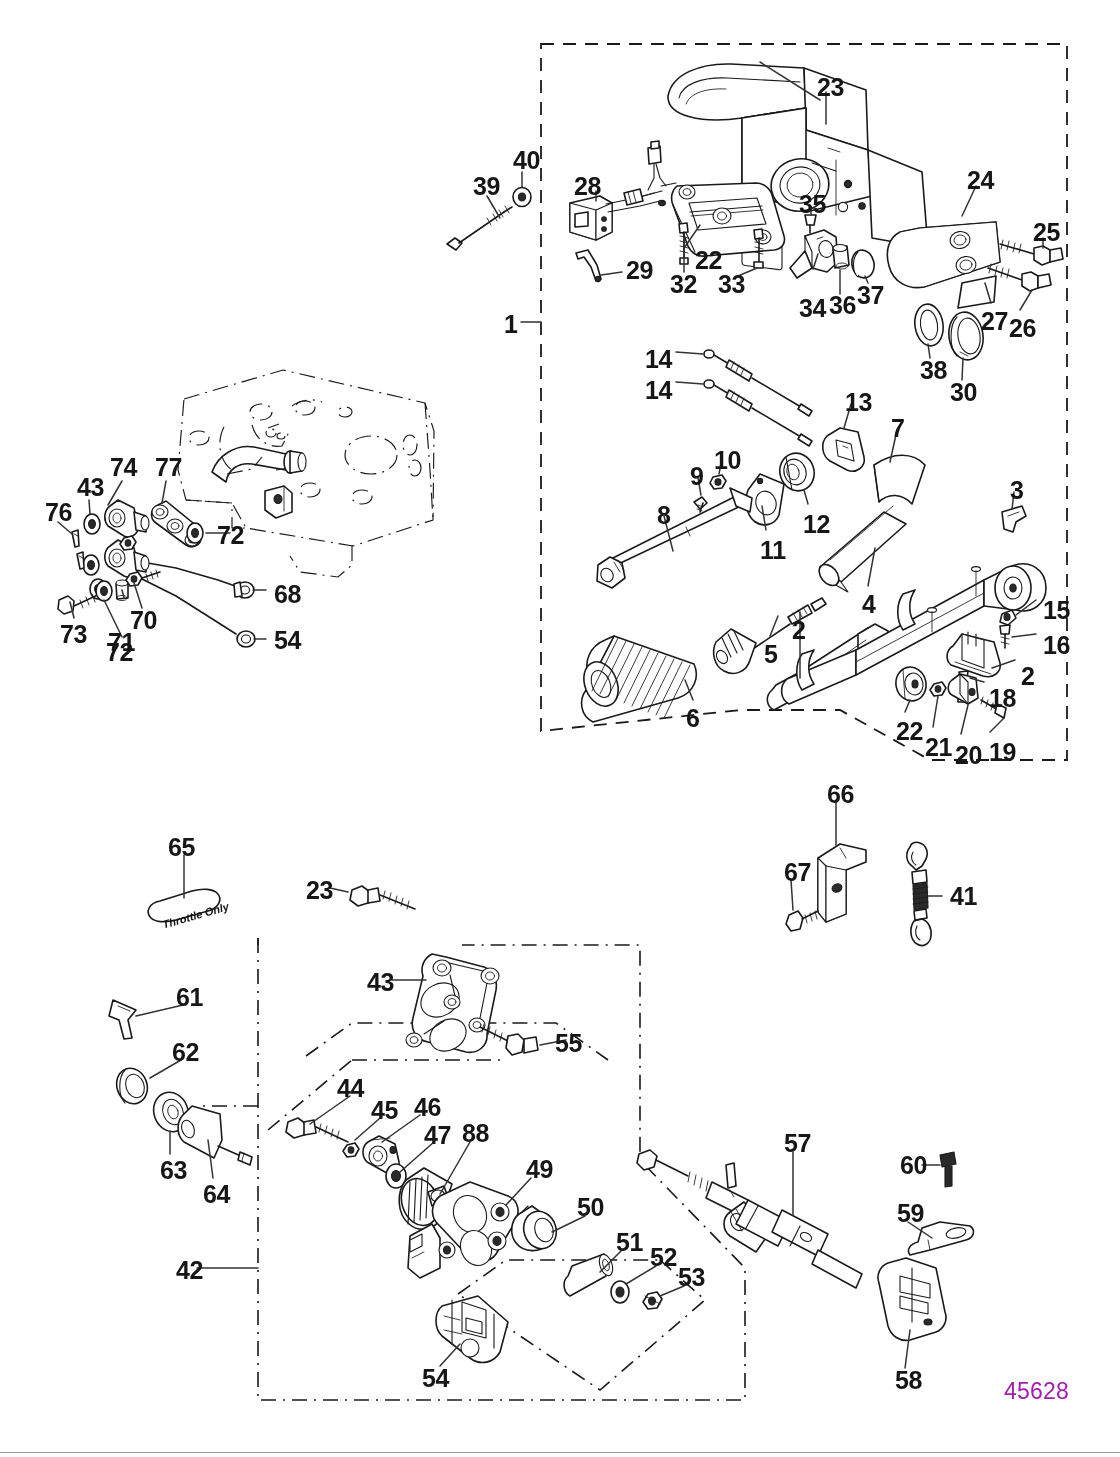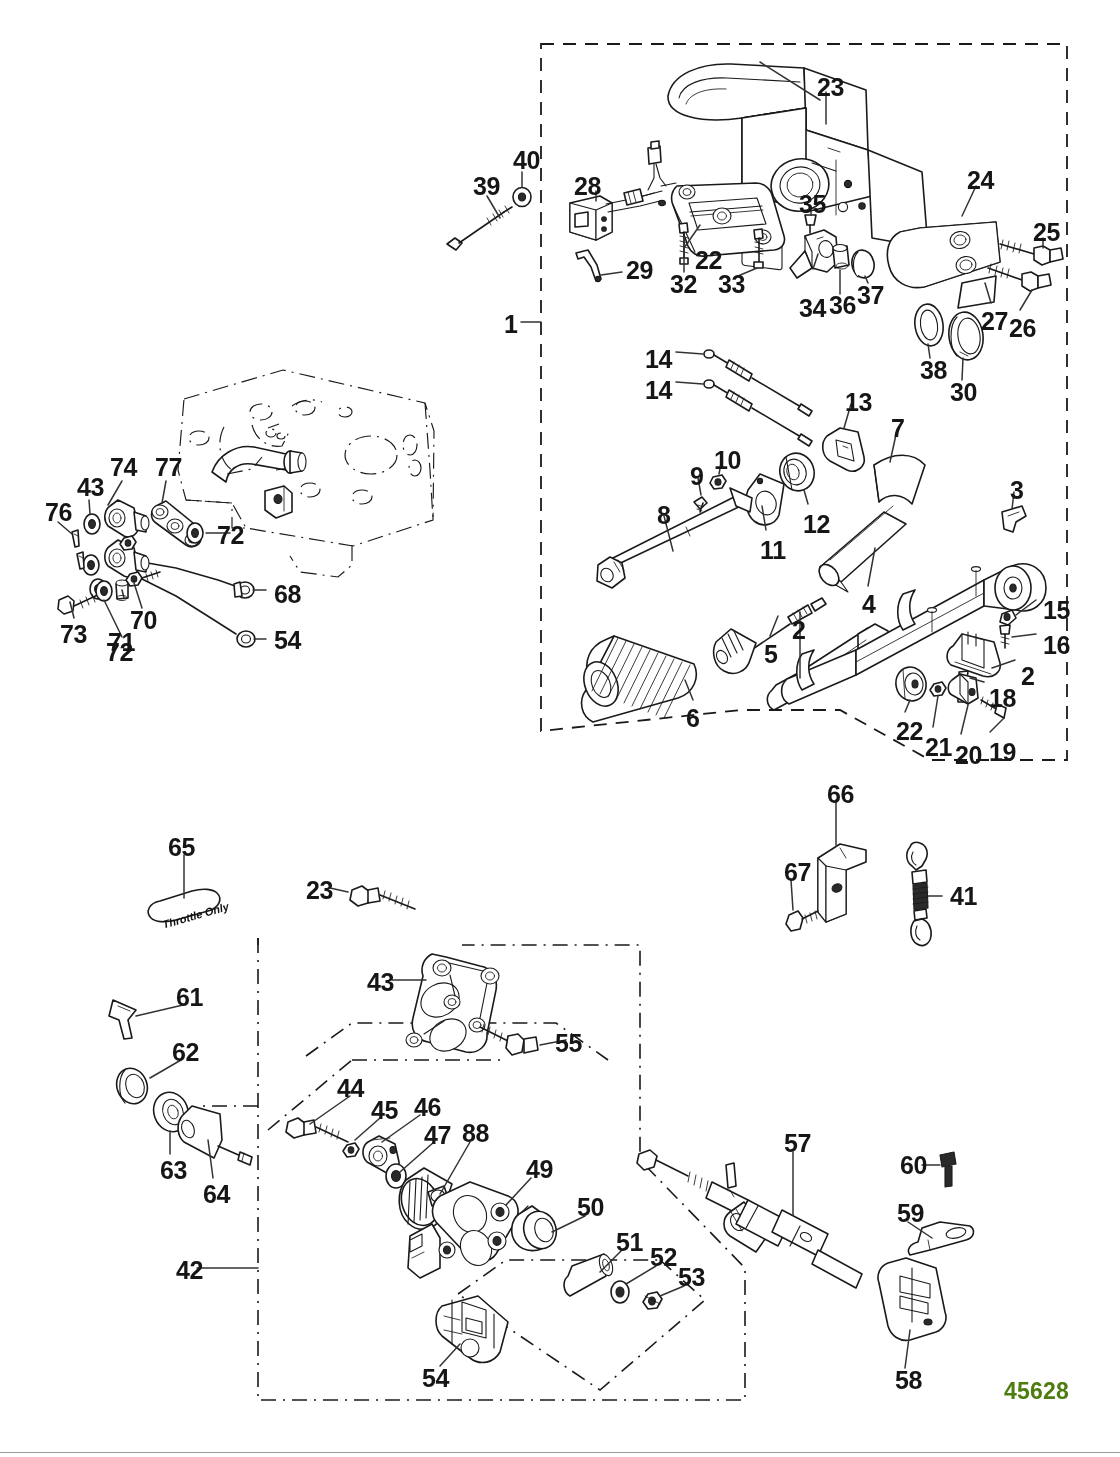--- a/index.html
+++ b/index.html
@@ -31,23 +31,23 @@
     font-weight:bold;
     font-size:25px;
     color:#161616;
     line-height:1;
     white-space:nowrap;
     letter-spacing:-0.3px;
   }
   .drawing-no{
     position:absolute;
     font-family:"Liberation Sans", sans-serif;
-    font-weight:bold;
+    font-weight:normal;
     font-size:23px;
-    color:#4d7c0f;
+    color:#a21caf;
     letter-spacing:0.2px;
   }
   .tag-text{
     position:absolute;
     font-family:"Liberation Sans", sans-serif;
     font-style:italic;
     font-weight:bold;
     font-size:11px;
     color:#111;
     white-space:nowrap;

